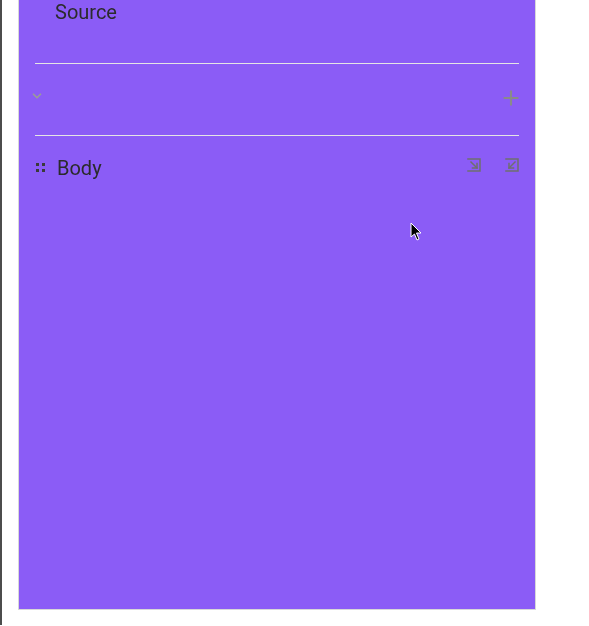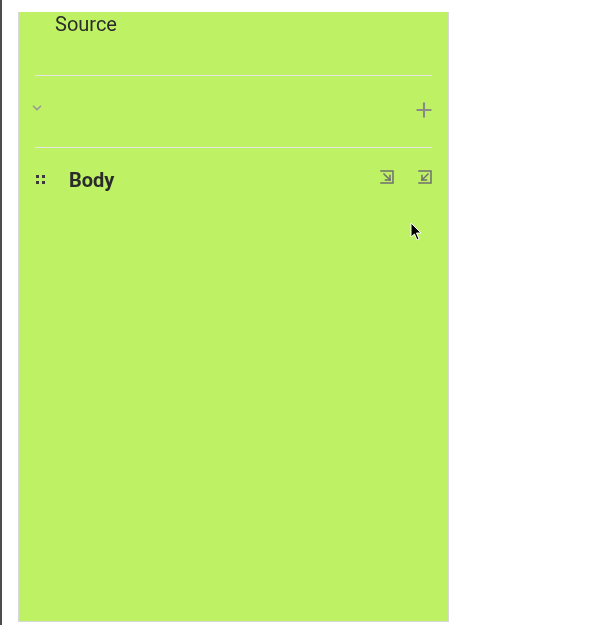--- a/index.html
+++ b/index.html
@@ -11,26 +11,26 @@
       font-family: -apple-system, BlinkMacSystemFont, "Segoe UI", Roboto, Helvetica, Arial, sans-serif;
       background: #ffffff;
       width: 589px;
       height: 626px;
       position: relative;
       overflow: hidden;
     }
     .panel {
       position: absolute;
       left: 18px;
-      top: 12px;
-      width: 431px;
+      top: 0;
+      width: 518px;
       height: 610px;
       border: 1px solid #d8d8d8;
       border-top: none;
-      background: #bef264;
+      background: #8b5cf6;
     }
     .left-outer-border {
       position: absolute;
       left: 0;
       top: 0;
       width: 2px;
       height: 625px;
       background: #4c4c4c;
     }
     .source-row {
@@ -99,22 +99,22 @@
       height: 16px;
       display: flex;
       align-items: center;
       justify-content: center;
       color: #3a3a3a;
       cursor: grab;
     }
     .body-label {
       font-size: 20px;
       color: #2b2b2b;
-      font-weight: 700;
-      margin-left: 34px;
+      font-weight: 400;
+      margin-left: 22px;
     }
     .body-actions {
       position: absolute;
       right: -4px;
       top: 10px;
       display: flex;
       gap: 16px;
     }
     .action-icon {
       width: 22px;

